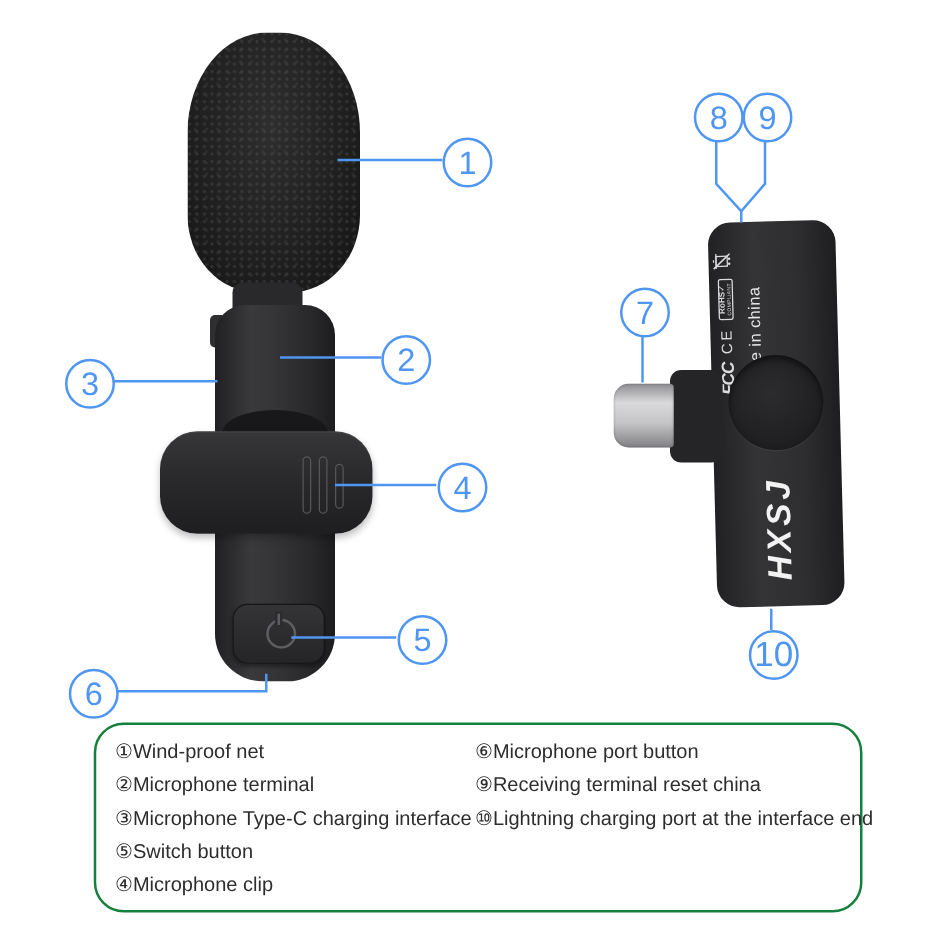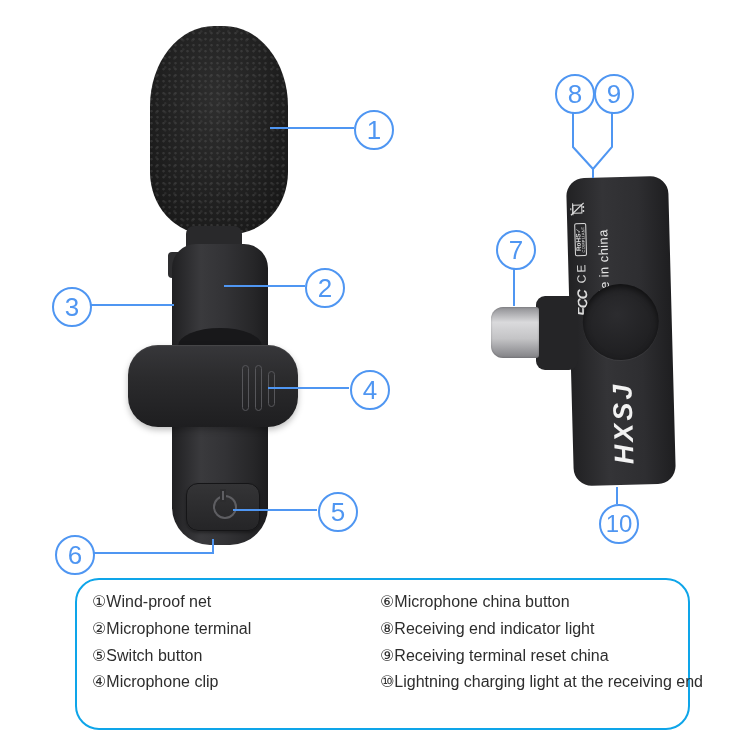--- a/index.html
+++ b/index.html
@@ -59,25 +59,25 @@
   .typec-plug{left:491px;top:307px;width:48px;height:51px;
     border-radius:12px 3px 3px 12px;
     background:linear-gradient(180deg,#8e8e92,#dadadc 30%,#c4c4c6 62%,#818185);
     box-shadow:inset 0 0 2px rgba(0,0,0,.3);}
 
   
   .callout{position:absolute;width:36px;height:36px;border-radius:50%;
     border:2.5px solid #4f96f2;background:#fff;color:#4f96f2;
     display:flex;align-items:center;justify-content:center;
     font-size:26px;line-height:1;}
-  .callout.small{font-size:24px;}
+  .callout.small{font-size:28px;}
   svg.lines{position:absolute;left:0;top:0;pointer-events:none;}
 
   
-  .legend{left:75px;top:578px;width:615px;height:152px;border:2px solid #0ea5e9;
+  .legend{left:75px;top:578px;width:615px;height:152px;border:2px solid #15803d;
     border-radius:24px;box-sizing:border-box;background:#fff;}
   .legend-grid{display:grid;grid-template-columns:288px 1fr;padding:9px 0 0 15px;}
   .legend ul{list-style:none;margin:0;padding:0;}
   .legend li{font-size:16px;line-height:26.8px;color:#2d2d2d;white-space:nowrap;}
 
   .weee{display:inline-block;}
 </style>
 </head>
 <body>
 
@@ -150,25 +150,25 @@
   <div class="callout" style="left:496px;top:230px;">7</div>
   <div class="callout" style="left:555px;top:74px;">8</div>
   <div class="callout" style="left:594px;top:74px;">9</div>
   <div class="callout small" style="left:599px;top:504px;">10</div>
 
   <div class="abs legend">
     <div class="legend-grid">
       <ul>
         <li>①Wind-proof net</li>
         <li>②Microphone terminal</li>
+        <li>③Microphone Type-C charging interface</li>
         <li>⑤Switch button</li>
         <li>④Microphone clip</li>
       </ul>
       <ul>
-        <li>⑥Microphone china button</li>
-        <li>⑧Receiving end indicator light</li>
+        <li>⑥Microphone port button</li>
         <li>⑨Receiving terminal reset china</li>
-        <li>⑩Lightning charging light at the receiving end</li>
+        <li>⑩Lightning charging port at the interface end</li>
       </ul>
     </div>
   </div>
 
 </div>
 
 </body></html>

